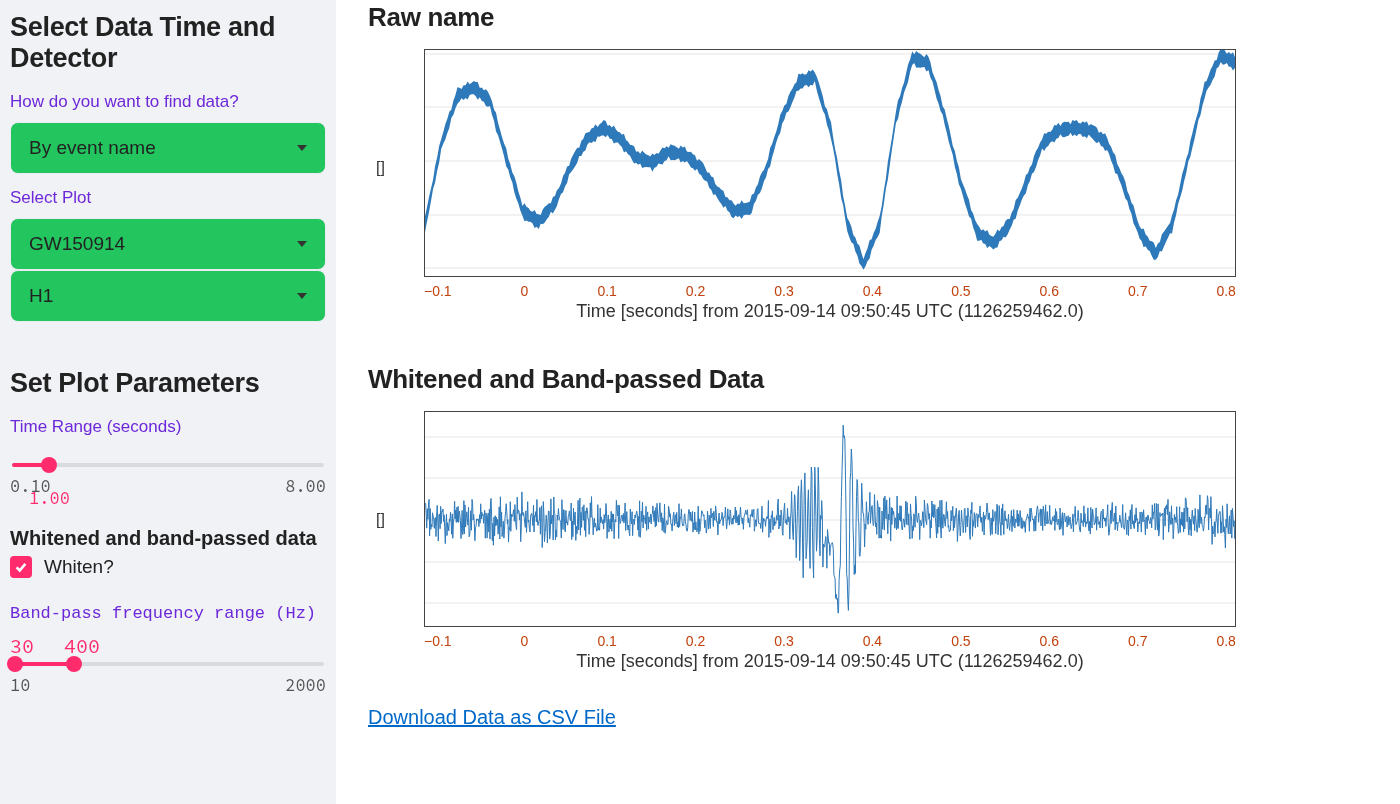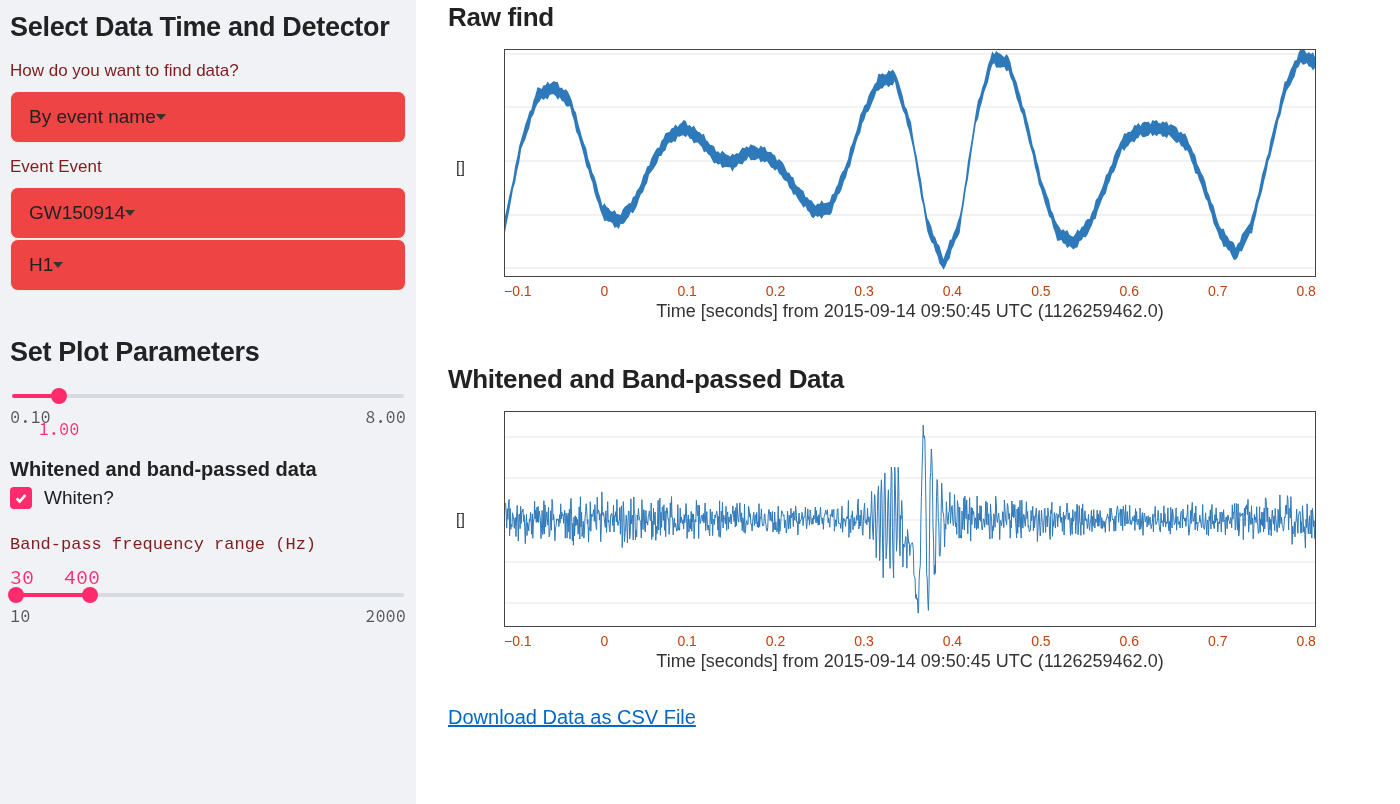--- a/index.html
+++ b/index.html
@@ -7,52 +7,53 @@
     font-family: "Source Sans Pro", -apple-system, BlinkMacSystemFont, "Segoe UI", sans-serif;
     display: flex;
     width: 1400px;
     height: 804px;
     background: #fff;
     color: #222;
     overflow: hidden;
   }
   
   .sidebar {
-    width: 416px;
+    width: 336px;
     height: 100%;
     background: #f0f2f6;
     padding: 8px 10px 10px 10px;
     overflow: hidden;
   }
   .sidebar h2 {
     font-size: 27px;
     font-weight: 700;
     margin: 4px 0 18px 0;
     letter-spacing: -0.3px;
   }
   .section-h2 { margin-top: 46px !important; }
   .label {
     font-size: 17px;
-    color: #7f1d1d;
+    color: #6d28d9;
     margin: 14px 0 10px 0;
   }
   .subhead {
     font-size: 20px;
     font-weight: 600;
     margin: 30px 0 6px 0;
   }
   .select {
     width: 100%;
-    background: #ef4444;
+    background: #22c55e;
     border: 1px solid #eaecef;
     border-radius: 8px;
     padding: 14px 18px;
     font-size: 19px;
     display: flex;
     align-items: center;
+    justify-content: space-between;
     cursor: pointer;
   }
   .caret {
     width: 0; height: 0;
     border-left: 5px solid transparent;
     border-right: 5px solid transparent;
     border-top: 6px solid #333;
   }
   .range-minmax {
     display: flex; justify-content: space-between;
@@ -155,33 +156,34 @@
 <div class="sidebar">
 
   <h2>Select Data Time and Detector</h2>
 
   <div class="label">How do you want to find data?</div>
   <div class="select">
     <span>By event name</span>
     <span class="caret"></span>
   </div>
 
-  <div class="label">Event Event</div>
+  <div class="label">Select Plot</div>
   <div class="select">
     <span>GW150914</span>
     <span class="caret"></span>
   </div>
 
   <div class="select">
     <span>H1</span>
     <span class="caret"></span>
   </div>
 
   <h2 class="section-h2">Set Plot Parameters</h2>
 
+  <div class="label">Time Range (seconds)</div>
   <div class="slider-track" style="margin-top:26px;">
     <div class="slider-fill" style="left:0;width:12%;"></div>
     <div class="slider-val" style="left:12%;margin-top:48px;">1.00</div>
     <div class="slider-thumb" style="left:12%;"></div>
   </div>
   <div class="range-minmax">
     <span>0.10</span>
     <span>8.00</span>
   </div>
 
@@ -207,21 +209,21 @@
   </div>
   <div class="range-minmax">
     <span>10</span>
     <span>2000</span>
   </div>
 
 </div>
 
 <div class="main">
 
-  <h3>Raw find</h3>
+  <h3>Raw name</h3>
 
   
   <div class="chart-wrap" style="margin-left:56px;">
     <span class="exp" style="left:4px;top:-2px;">×10⁻¹⁹</span>
     <span class="ylabel-unit" style="top:110px;left:-48px;">[]</span>
     <div class="plot-area" style="width:812px;height:228px;margin-top:14px;">
       <span class="ytick" style="top:1.8%;">4</span>
       <span class="ytick" style="top:25.3%;">2</span>
       <span class="ytick" style="top:48.8%;">0</span>
       <span class="ytick" style="top:72.3%;">−2</span>

